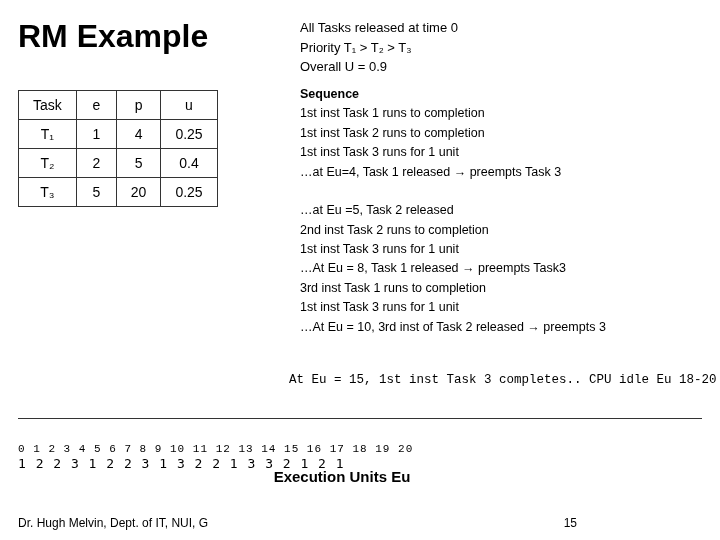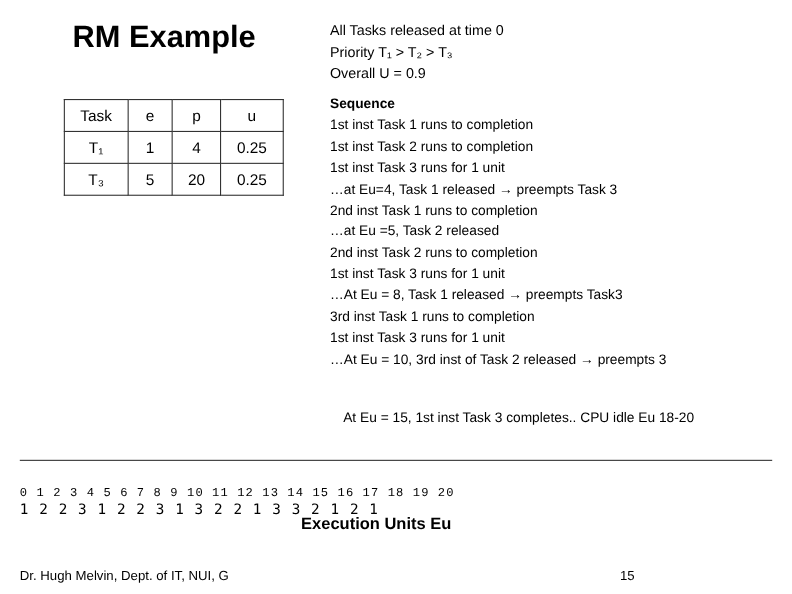--- a/index.html
+++ b/index.html
@@ -7,43 +7,41 @@
       width: 720px;
       height: 540px;
       background: #ffffff;
       font-family: Arial, sans-serif;
       font-size: 13px;
       overflow: hidden;
       position: relative;
     }
 
     #main-title {
-      font-size: 28px;
+      font-size: 32px;
       font-weight: bold;
       position: absolute;
       top: 18px;
       left: 18px;
-      margin-left: 48px;
     }
 
     #top-right-text {
       position: absolute;
       top: 18px;
       left: 300px;
       font-size: 13px;
       line-height: 1.5;
     }
 
     #task-table {
       position: absolute;
       top: 90px;
       left: 18px;
       border-collapse: collapse;
       font-size: 14px;
-      margin-left: 40px;
     }
     #task-table td, #task-table th {
       border: 1px solid #333;
       padding: 6px 14px;
       text-align: center;
       min-width: 40px;
     }
     #task-table th {
       font-weight: normal;
     }
@@ -56,23 +54,24 @@
       line-height: 1.55;
       max-width: 410px;
     }
     #sequence-text .bold {
       font-weight: bold;
     }
 
     #bottom-notes {
       position: absolute;
       top: 370px;
-      left: 312px;
+      left: 289px;
       font-size: 12.5px;
       line-height: 1.6;
+      font-family: Liberation Mono, monospace;
     }
 
     #timeline-line {
       position: absolute;
       top: 418px;
       left: 18px;
       right: 18px;
       height: 1px;
       background: #333;
     }
@@ -136,35 +135,41 @@
     <th>p</th>
     <th>u</th>
   </tr>
   <tr>
     <td>T₁</td>
     <td>1</td>
     <td>4</td>
     <td>0.25</td>
   </tr>
   <tr>
+    <td>T₂</td>
+    <td>2</td>
+    <td>5</td>
+    <td>0.4</td>
+  </tr>
+  <tr>
     <td>T₃</td>
     <td>5</td>
     <td>20</td>
     <td>0.25</td>
   </tr>
 </tbody>
   </table>
 
 <div id="sequence-text">
   <span class="bold">Sequence</span><br>
   <span>1st inst Task 1 runs to completion</span><br>
   <span>1st inst Task 2 runs to completion</span><br>
   <span>1st inst Task 3 runs for 1 unit</span><br>
   <span>…at Eu=4, Task 1 released → preempts Task 3</span><br>
-  <span>2nd inst Task 1 runs to completion</span><br>
+  <br>
   <span>…at Eu =5, Task 2 released</span><br>
   <span>2nd inst Task 2 runs to completion</span><br>
   <span>1st inst Task 3 runs for 1 unit</span><br>
   <span>…At Eu = 8, Task 1 released → preempts Task3</span><br>
   <span>3rd inst Task 1 runs to completion</span><br>
   <span>1st inst Task 3 runs for 1 unit</span><br>
   <span>…At Eu = 10, 3rd inst of Task 2 released → preempts 3</span>
 </div>
 
 <div id="bottom-notes">

